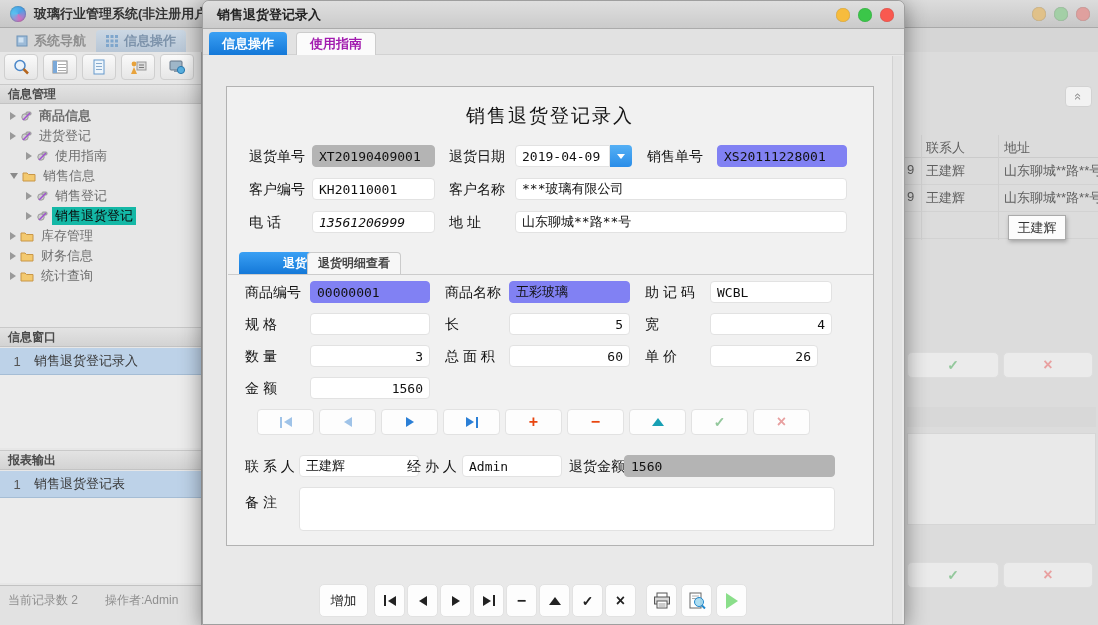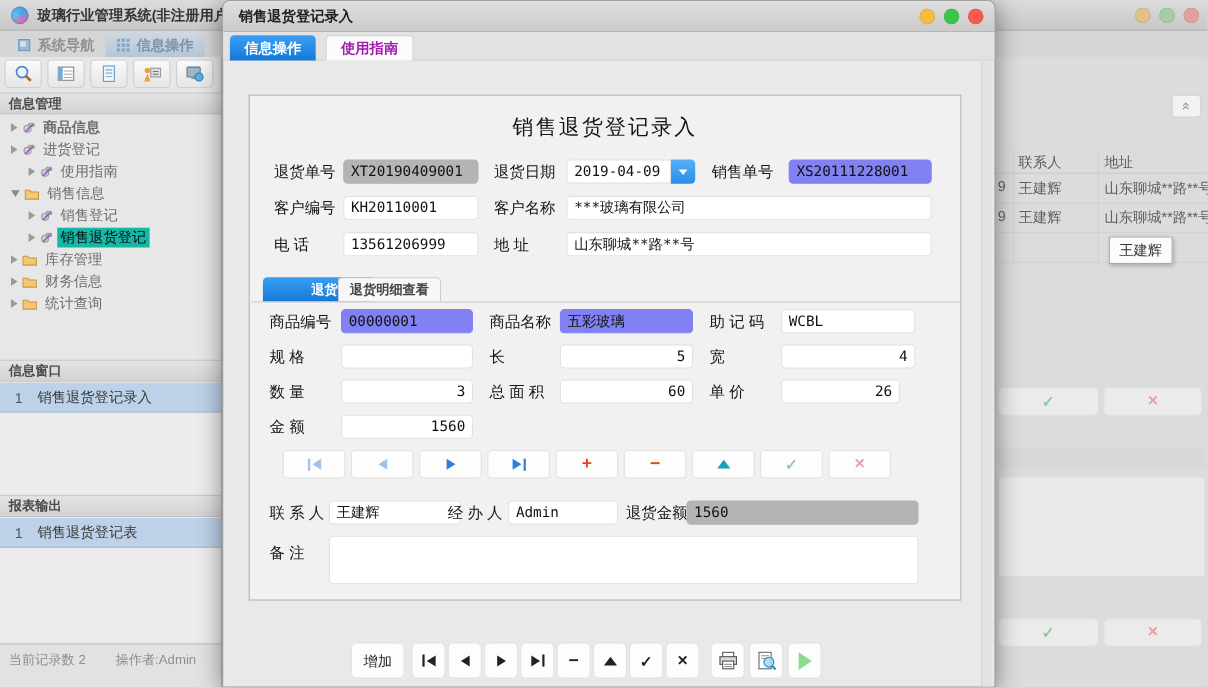--- a/index.html
+++ b/index.html
@@ -396,21 +396,21 @@
       </div>
       <span class="flabel" style="left:420px; top:58px;">销售单号</span>
       <input class="fld sel" style="left: 490px; top: 58px; width: 130px;" value="XS20111228001">
 
       <span class="flabel" style="left:22px; top:91px;">客户编号</span>
       <input class="fld" style="left: 85px; top: 91px; width: 123px;" value="KH20110001">
       <span class="flabel" style="left:222px; top:91px;">客户名称</span>
       <input class="fld" style="left: 288px; top: 91px; width: 332px;" value="***玻璃有限公司">
 
       <span class="flabel" style="left:22px; top:124px;">电 话</span>
-      <input class="fld" style="left: 85px; top: 124px; width: 123px;" value="13561206999">
+      <input class="fld" style="left: 85px; top: 124px; width: 123px; font-style: italic;" value="13561206999">
       <span class="flabel" style="left:222px; top:124px;">地 址</span>
       <input class="fld" style="left: 288px; top: 124px; width: 332px;" value="山东聊城**路**号">
 
       <div class="inner-tab active">退货明细</div>
       <div class="inner-tab plain">退货明细查看</div>
       <div class="inner-tab-line"></div>
 
       <span class="flabel" style="left:18px; top:194px;">商品编号</span>
       <input class="fld sel" style="left: 83px; top: 194px; width: 120px;" value="00000001">
       <span class="flabel" style="left:218px; top:194px;">商品名称</span>

